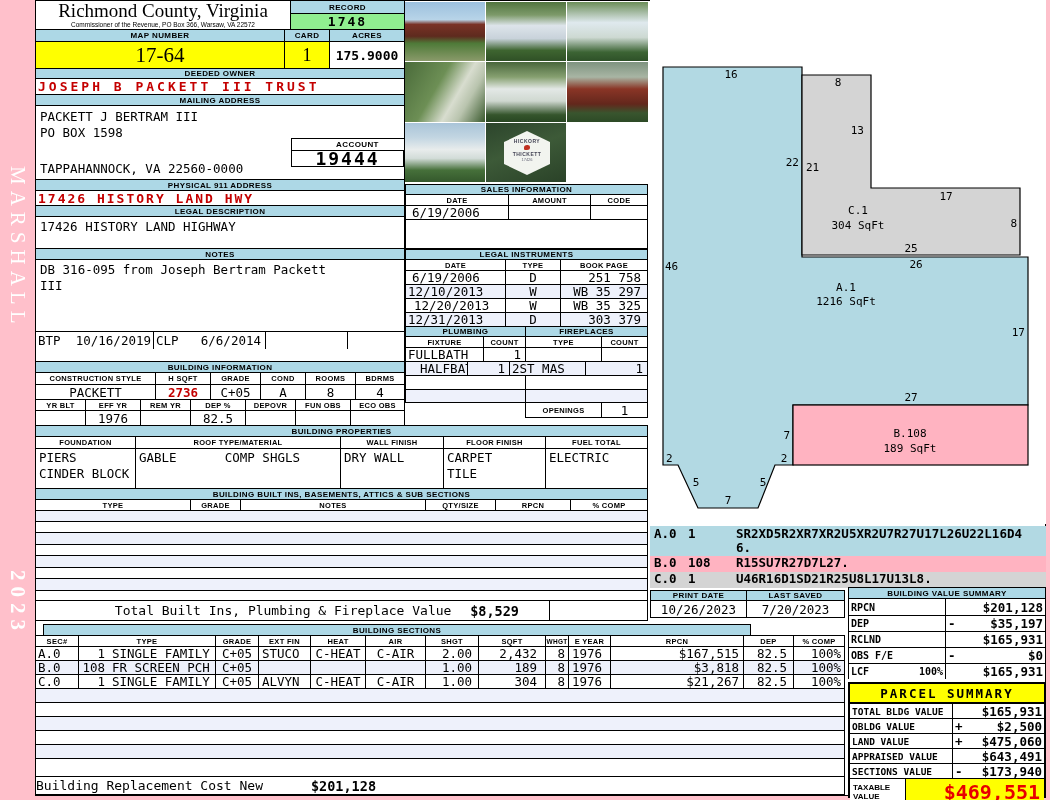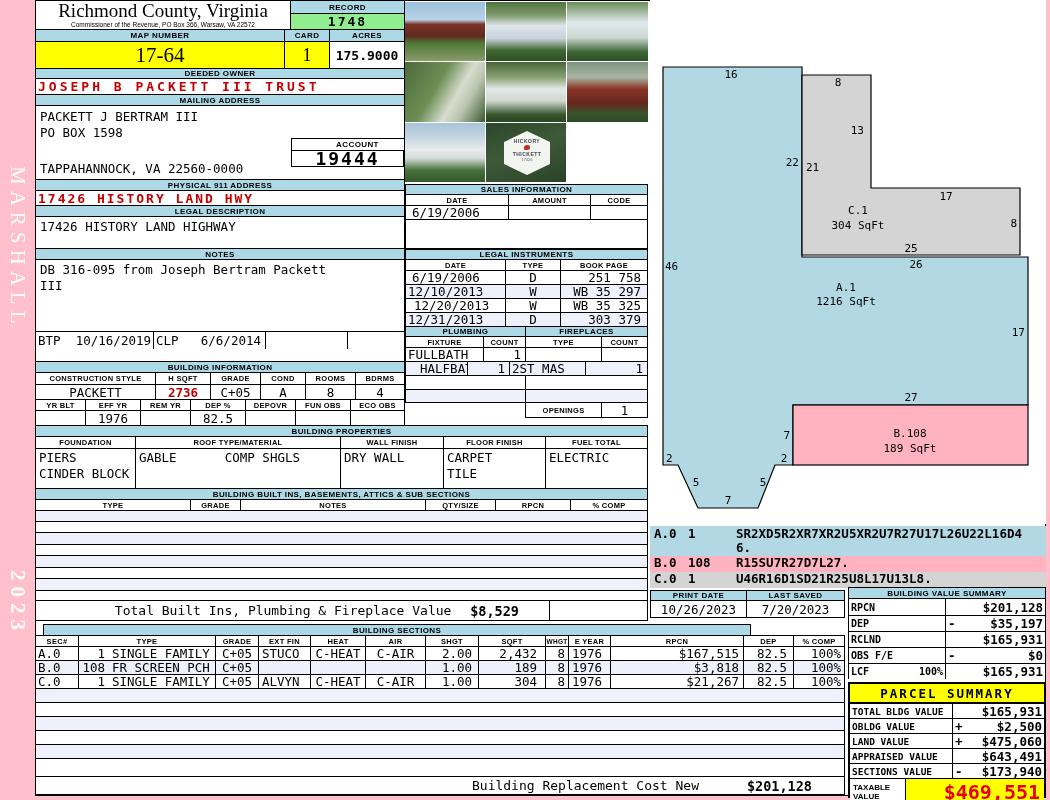--- a/index.html
+++ b/index.html
@@ -428,21 +428,21 @@
   <div class="trow" style="height:14px">
       <div style="flex:1;border-right:none"></div>
     </div>
   <div class="trow alt" style="height:14px">
       <div style="flex:1;border-right:none"></div>
     </div>
   <div class="trow" style="height:14px">
       <div style="flex:1;border-right:none"></div>
     </div>
 </div>
-<div class="box" style="left:35px;top:776px;width:810px;height:19px;display:flex;align-items:center;justify-content:flex-end">
+<div class="box" style="left:35px;top:776px;width:810px;height:19px;display:flex;align-items:center;justify-content:flex-start">
   <span class="mono" style="font-size:13px">Building Replacement Cost New</span>
   <span class="mono" style="font-weight:bold;font-size:13.5px;margin-left:48px;margin-right:32px">$201,128</span>
 </div>
 
 <div class="bar" style="left:848px;top:587px;width:198px;height:12px">BUILDING VALUE SUMMARY</div>
 <div class="box" style="left:848px;top:598px;width:198px;height:81px">
   <div class="trow" style="height:16px">
     <div class="dc" style="width:97px;padding:0 2px;font-weight:bold;font-size:10px;justify-content:space-between">
         <span>RPCN</span>
         <span></span>

